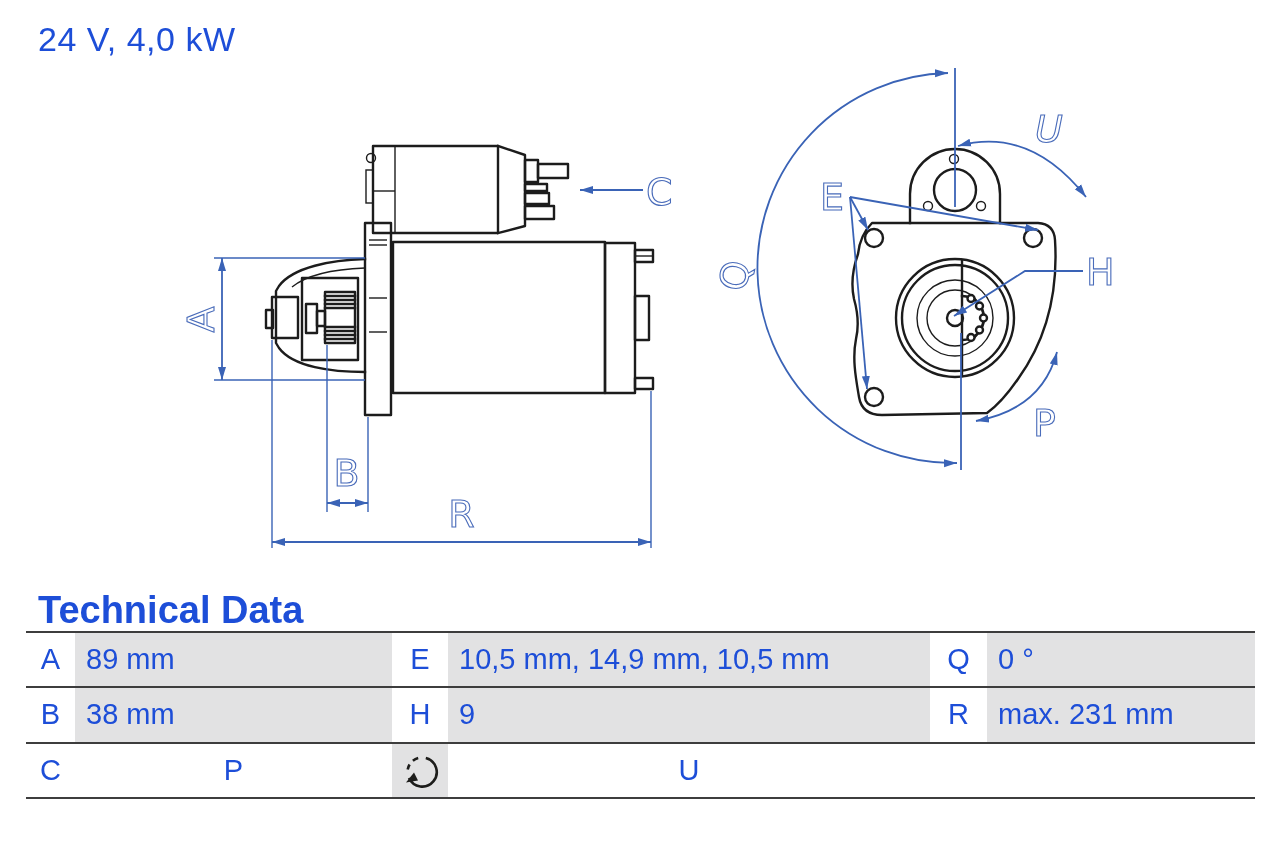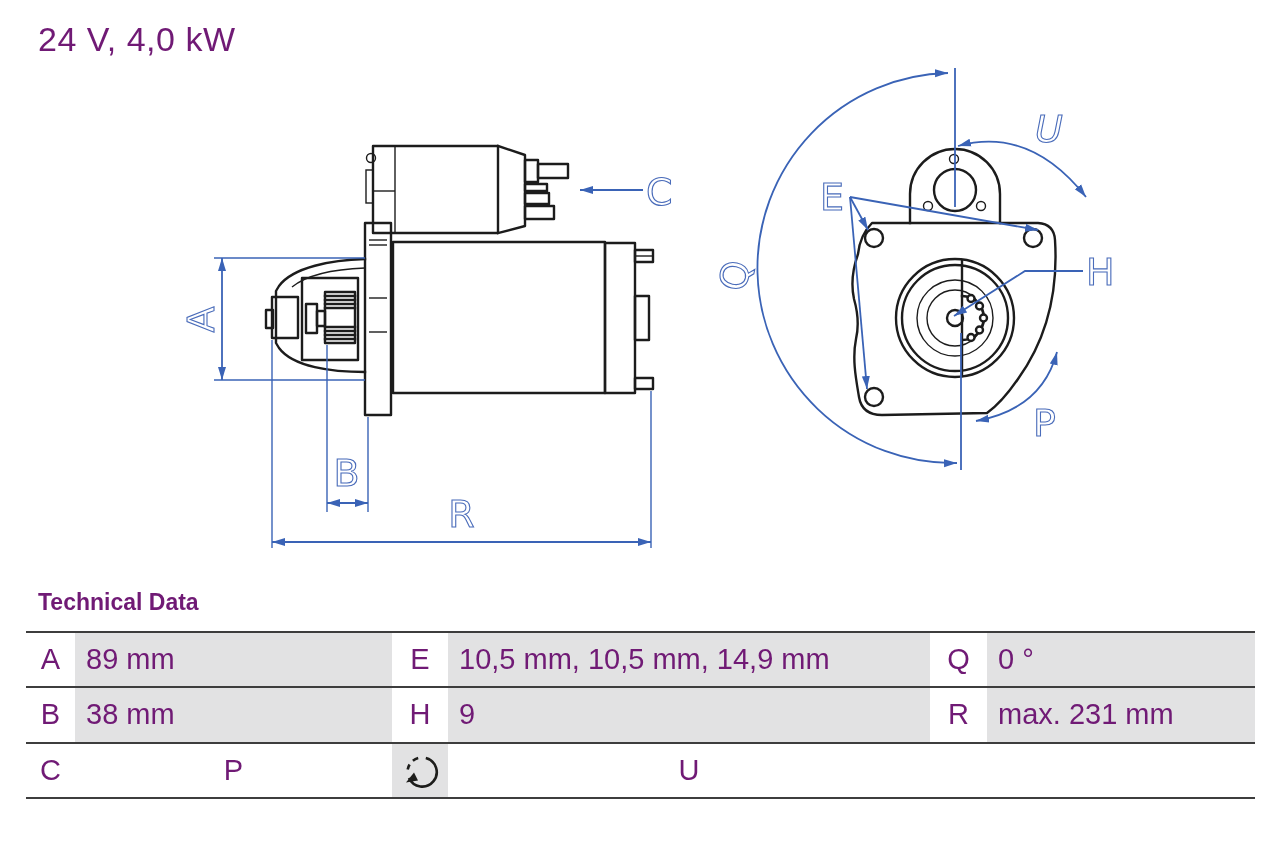--- a/index.html
+++ b/index.html
@@ -1,27 +1,27 @@
 <!DOCTYPE html>
 <html><head>
 <meta charset="utf-8">
 <style>
   html,body{margin:0;padding:0;background:#fff;}
   #stage{position:relative;width:1280px;height:853px;background:#ffffff;overflow:hidden;
-         font-family:"Liberation Sans",sans-serif;color:#701a75;}
+         font-family:"Liberation Sans",sans-serif;color:#1d4ed8;}
   #page-title{position:absolute;left:38px;top:20px;font-size:34px;letter-spacing:.5px;}
   #drawing{position:absolute;left:0;top:0;}
   .bk{fill:none;stroke:#1c1c1c;stroke-width:2.4;stroke-linejoin:round;stroke-linecap:square;}
   .bk2{fill:none;stroke:#1c1c1c;stroke-width:1.4;}
   .bkf{fill:#ffffff;stroke:#1c1c1c;stroke-width:2.4;stroke-linejoin:round;}
   .bl{fill:none;stroke:#3a63b6;stroke-width:1.8;}
   .blt{fill:none;stroke:#3a63b6;stroke-width:1.4;}
   .lbl{fill:none;stroke:#4a6cba;stroke-width:1.1;font-family:"DejaVu Sans",sans-serif;
        font-size:38px;letter-spacing:1px;}
-  #td-heading{position:absolute;left:38px;top:589px;font-size:23px;font-weight:bold;}
+  #td-heading{position:absolute;left:38px;top:589px;font-size:38px;font-weight:bold;}
   #td-table{position:absolute;left:26px;top:631px;width:1229px;height:166px;
             display:grid;grid-template-rows:1fr 1fr 1fr;border-bottom:2px solid #3d3d3d;}
   .t-row{display:grid;grid-template-columns:49px 317px 56px 482px 57px 268px;
          border-top:2px solid #3d3d3d;}
   .t-letter{display:flex;align-items:center;justify-content:center;font-size:29px;background:#fff;}
   .t-value{display:flex;align-items:center;padding-left:11px;font-size:29px;background:#e2e2e3;}
   .rot-icon{display:block;}
 </style>
 </head>
 <body>
@@ -186,21 +186,21 @@
   </svg>
 
   <div id="td-heading">Technical Data</div>
 
   <div id="td-table">
 
     <div class="t-row">
       <div class="t-letter">A</div>
       <div class="t-value">89 mm</div>
       <div class="t-letter">E</div>
-      <div class="t-value">10,5 mm, 10,5 mm, 14,9 mm</div>
+      <div class="t-value">10,5 mm, 14,9 mm, 10,5 mm</div>
       <div class="t-letter">Q</div>
       <div class="t-value">0 °</div>
     </div>
 
     <div class="t-row">
       <div class="t-letter">B</div>
       <div class="t-value">38 mm</div>
       <div class="t-letter">H</div>
       <div class="t-value">9</div>
       <div class="t-letter">R</div>

